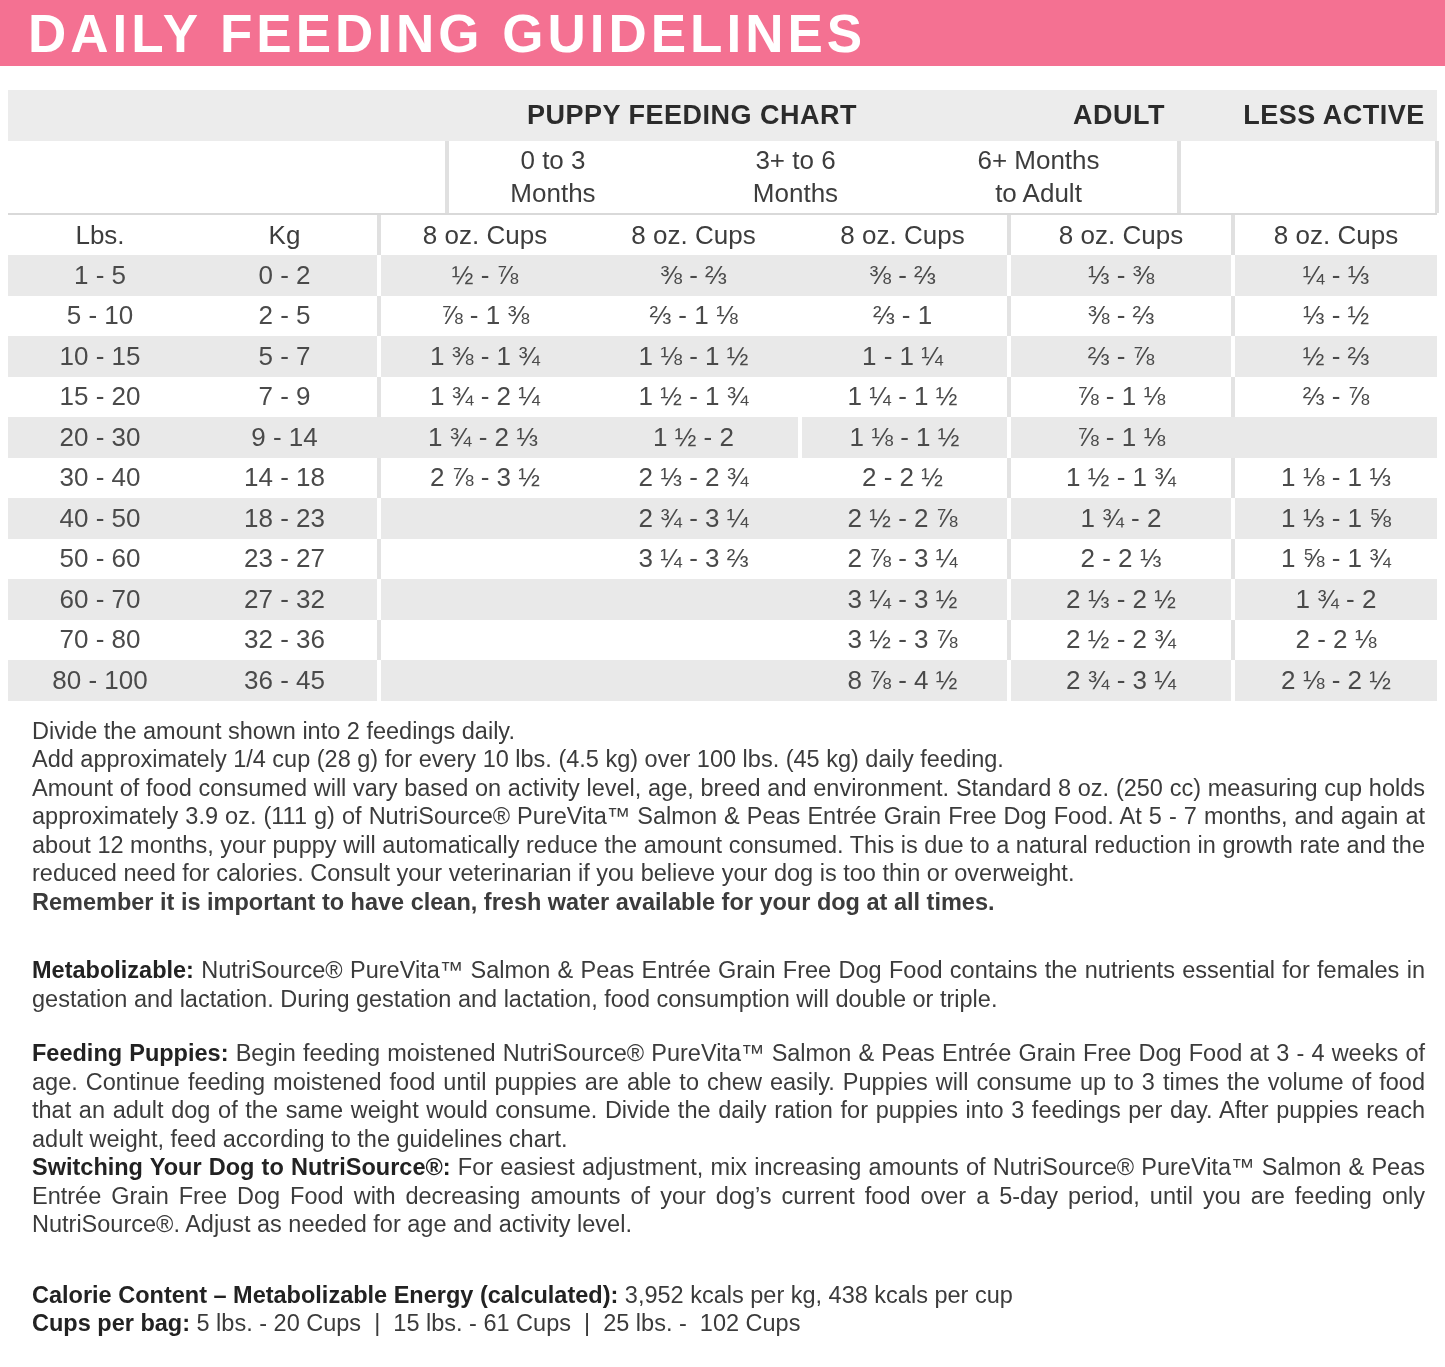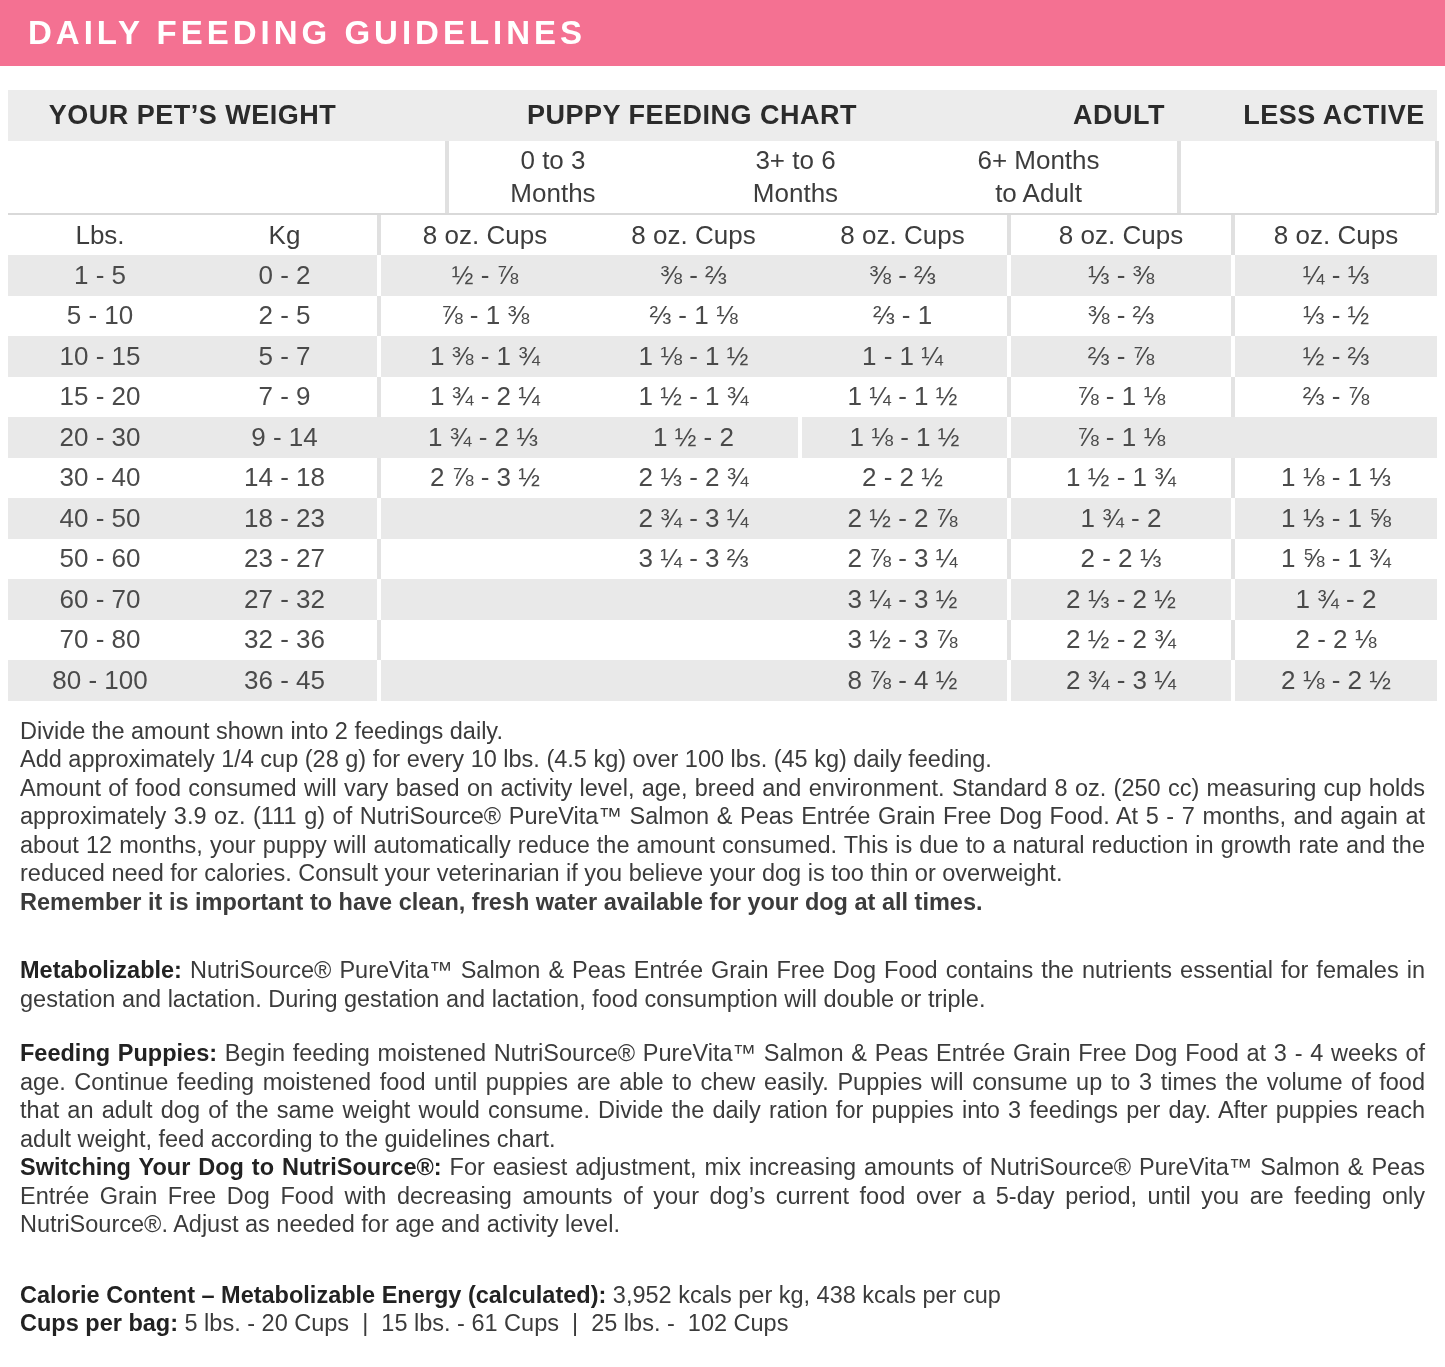--- a/index.html
+++ b/index.html
@@ -13,21 +13,21 @@
 
   
   .banner {
     width: 1445px; height: 66px;
     background: #F47192;
     display: flex; align-items: center;
     padding-left: 28px;
   }
   .banner h1 {
     color: #ffffff;
-    font-size: 33px;
+    font-size: 53px;
     font-weight: bold;
     letter-spacing: 4px;
   }
 
   
   .tbl { margin: 24px 8px 0 8px; width: 1429px; }
   .grid {
     display: grid;
     grid-template-columns: 184px 185px 212px 209px 209px 224px 206px;
   }
@@ -69,21 +69,21 @@
     border-left: 4px solid #ffffff;
   }
 
   
   .body-row { height: 40.5px; }
   .body-row.gray  { background: #e9e9e9; }
   .body-row.white { background: #ffffff; }
   .body-row .cell { font-size: 26px; color: #4a4a4a; }
 
   
-  .foot { padding: 16px 20px 0 20px; }
+  .foot { padding: 16px 20px 0 32px; }
   .foot p, .foot .ln {
     font-size: 23.5px;
     line-height: 28.5px;
     color: #3b3b3b;
   }
   .just { text-align: justify; }
   .bold { font-weight: bold; color: #222222; }
   .para-repro  { margin-top: 40px; }
   .para-feed   { margin-top: 26px; }
   .para-switch { }
@@ -94,21 +94,20 @@
 </head>
 <body>
 
 <header class="banner">
   <h1>DAILY FEEDING GUIDELINES</h1>
 </header>
 
 <section class="tbl">
 
   <div class="grid sect-head">
-    <div class="cell sh-weight">YOUR PET’S WEIGHT</div>
     <div class="cell sh-puppy">PUPPY FEEDING CHART</div>
     <div class="cell sh-adult">ADULT</div>
     <div class="cell sh-less">LESS ACTIVE</div>
   </div>
 
   <div class="grid months-row">
     <div class="cell c0"></div>
     <div class="cell c1"></div>
     <div class="cell c2">0 to 3
 Months</div>

